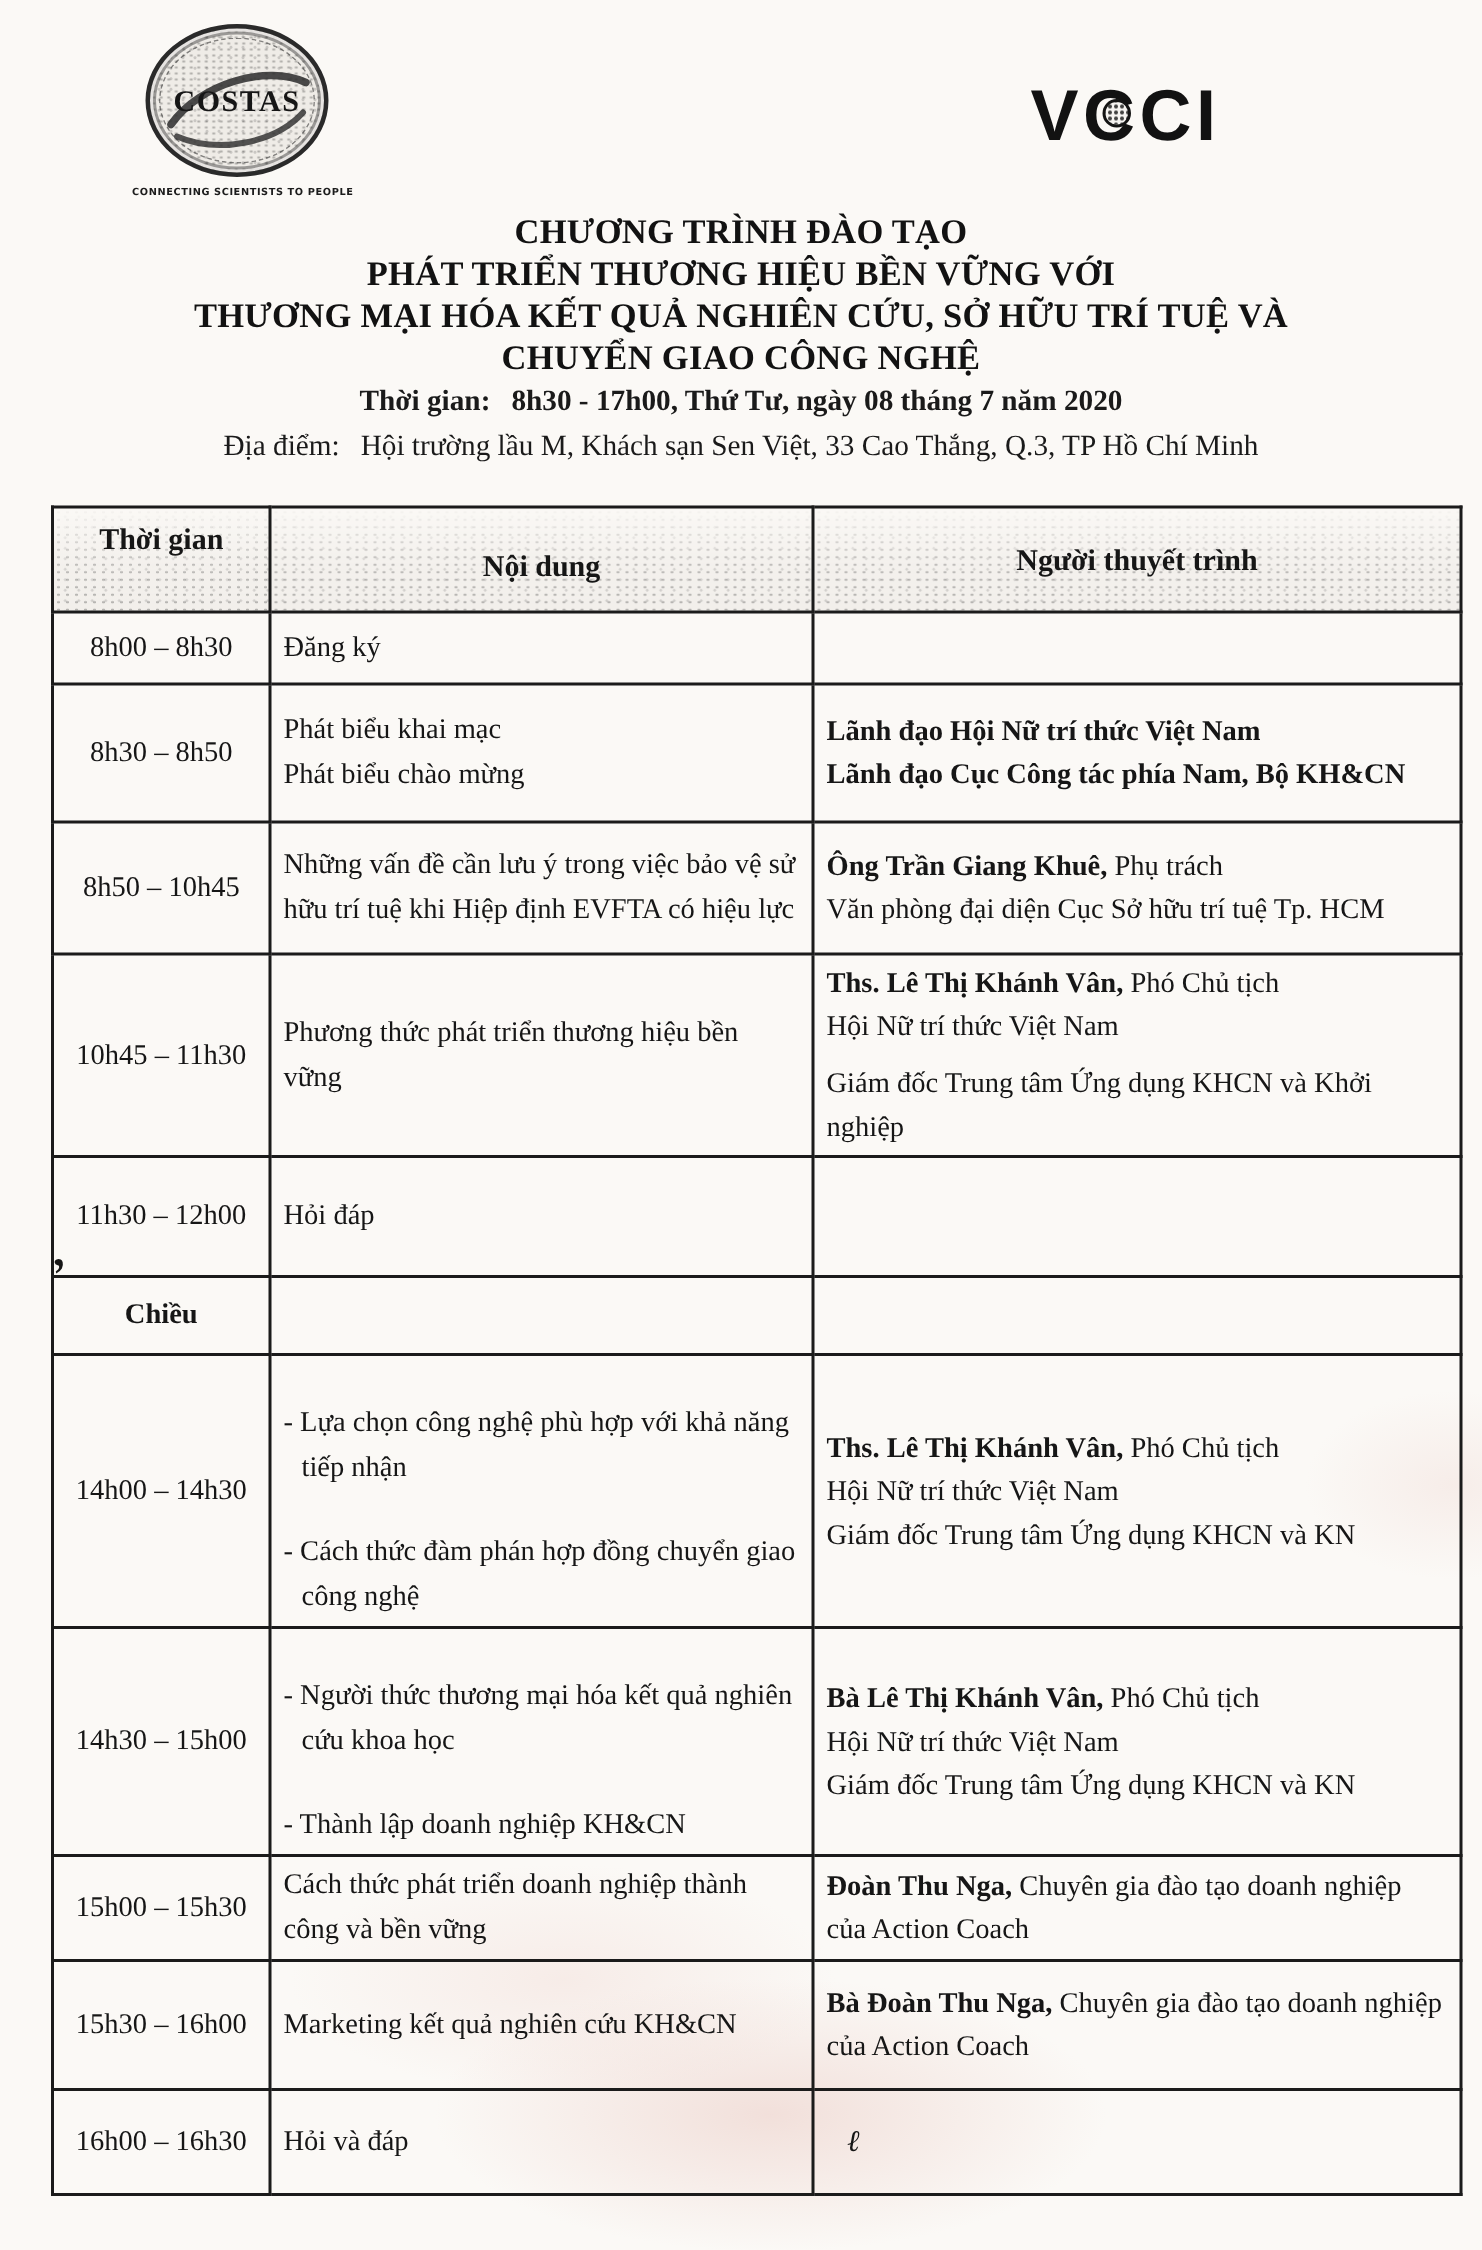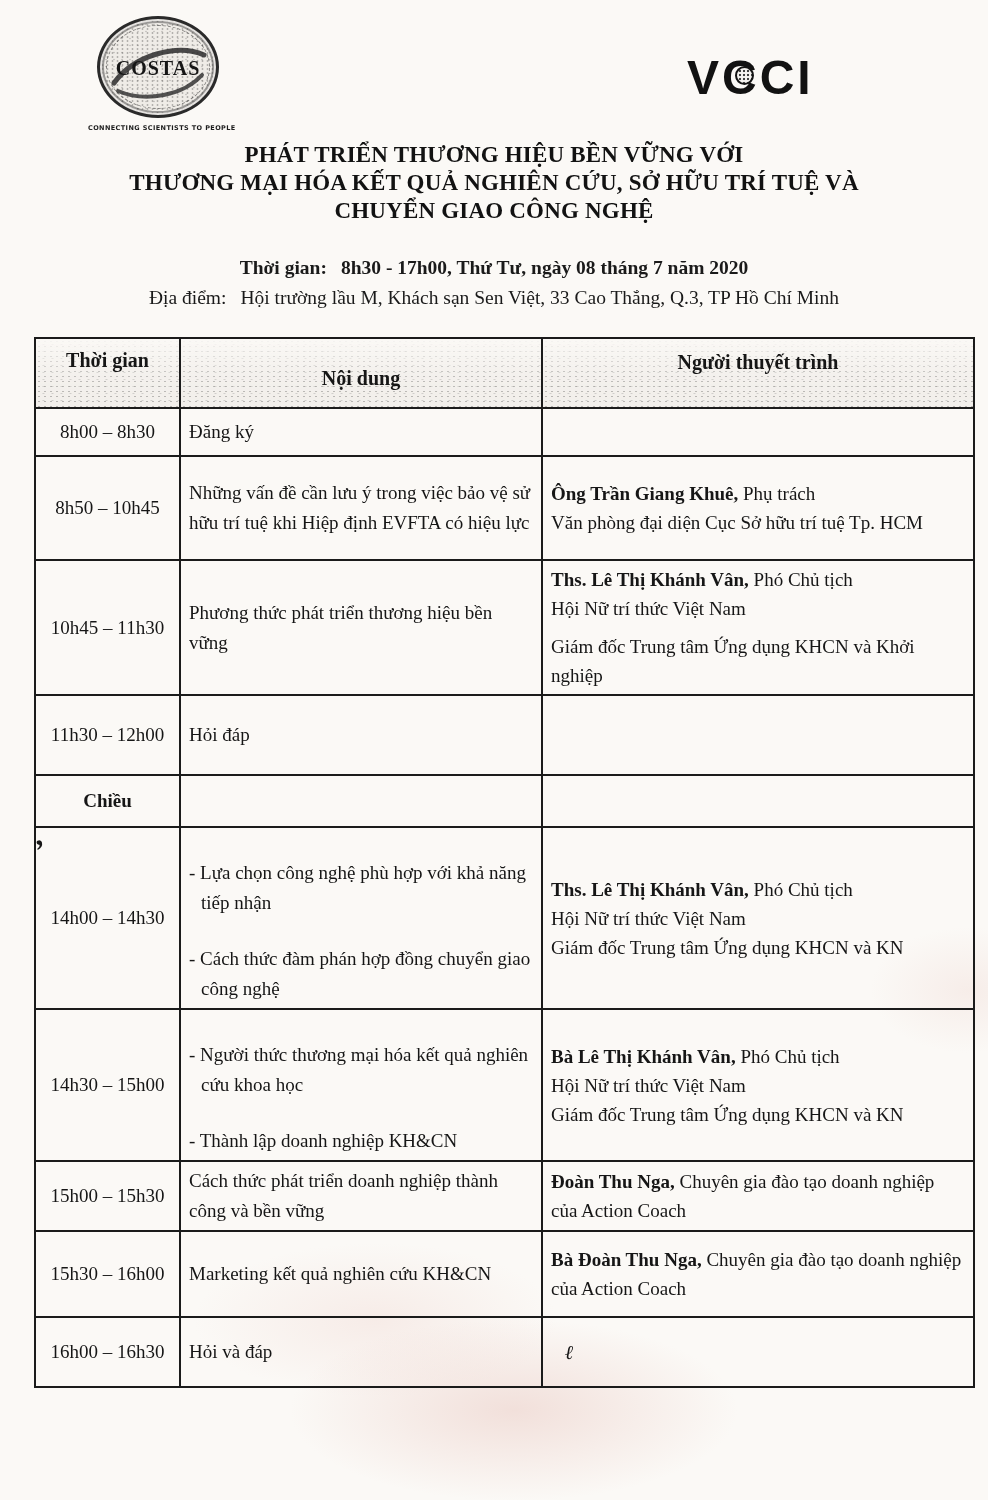--- a/index.html
+++ b/index.html
@@ -70,32 +70,32 @@
   .sched th{
     font-weight:bold;font-size:20px;vertical-align:top;text-align:center;
     background:
       linear-gradient(rgba(251,249,246,0.95) 0%, rgba(251,249,246,0.15) 55%, rgba(251,249,246,0) 100%),
       radial-gradient(rgba(40,40,40,0.30) 0.8px, transparent 1.2px) 0 0/6px 5px,
       radial-gradient(rgba(60,60,60,0.20) 0.8px, transparent 1.2px) 3px 2px/9px 7px,
       #f2efeb;
   }
   .th-time{padding-top:10px;}
   .th-noidung{padding-top:28px;}
-  .th-presenter{padding-top:12px;margin-left:20px;}
+  .th-presenter{padding-top:24px;margin-left:20px;}
   .cell-time{text-align:center;padding:12px 4px;}
   .cell-content{padding:4px 10px 4px 8px;}
   .cell-presenter{padding:4px 10px 4px 8px;}
   .cline{line-height:30px;}
   .cline.bullet{padding-left:12px;text-indent:-12px;margin-top:26px;}
   .pline{line-height:29px;}
   .pline.gap{margin-top:9px;}
   .pline.stray{font-style:italic;font-weight:bold;font-size:20px;padding-left:14px;}
   .section-label{font-weight:bold;}
   
-  tr.r0{height:48px;} tr.r1{height:92px;} tr.r2{height:104px;margin-top:32px;} tr.r3{height:114px;}
+  tr.r0{height:48px;} tr.r1{height:92px;} tr.r2{height:88px;margin-top:32px;} tr.r3{height:114px;}
   tr.r4{height:80px;} tr.r5{height:52px;border-radius:14px;} tr.r6{height:140px;} tr.r7{height:130px;}
   tr.r8{height:60px;} tr.r9{height:86px;} tr.r10{height:70px;}
   
   .tick{
     position:absolute;left:36px;top:833px;font-size:30px;font-weight:bold;color:#161616;
     transform:rotate(-14deg);
   }
 </style>
 </head>
 <body>
@@ -112,20 +112,21 @@
     </div>
     <div class="seal-tagline">CONNECTING SCIENTISTS TO PEOPLE</div>
   </div>
 
   <div class="vcci">
     <span class="vcci-text">VCCI</span>
     <span class="vcci-globe"></span>
   </div>
 
   <div class="title">
+    <div class="title-line">CHƯƠNG TRÌNH ĐÀO TẠO</div>
     <div class="title-line">PHÁT TRIỂN THƯƠNG HIỆU BỀN VỮNG VỚI</div>
     <div class="title-line">THƯƠNG MẠI HÓA KẾT QUẢ NGHIÊN CỨU, SỞ HỮU TRÍ TUỆ VÀ</div>
     <div class="title-line">CHUYỂN GIAO CÔNG NGHỆ</div>
   </div>
 
   <div class="meta">
     <div class="meta-line">
       <span class="bold meta-label">Thời gian:</span><span class="bold">8h30 -  17h00, Thứ Tư, ngày 08 tháng 7 năm 2020</span>
     </div>
     <div class="meta-line">
@@ -147,20 +148,31 @@
       </tr>
     </thead>
     <tbody>
         <tr class="r0">
           <td class="cell-time"><span>8h00 – 8h30</span></td>
           <td class="cell-content">
             <div class="cline">Đăng ký</div>
           </td>
           <td class="cell-presenter"></td>
         </tr>
+        <tr class="r1">
+          <td class="cell-time"><span>8h30 – 8h50</span></td>
+          <td class="cell-content">
+            <div class="cline">Phát biểu khai mạc</div>
+            <div class="cline">Phát biểu chào mừng</div>
+          </td>
+          <td class="cell-presenter">
+            <div class="pline"><b>Lãnh đạo Hội Nữ trí thức Việt Nam</b></div>
+            <div class="pline"><b>Lãnh đạo Cục Công tác phía Nam, Bộ KH&amp;CN</b></div>
+          </td>
+        </tr>
         <tr class="r2">
           <td class="cell-time"><span>8h50 – 10h45</span></td>
           <td class="cell-content">
             <div class="cline">Những vấn đề cần lưu ý trong việc bảo vệ sử hữu trí tuệ khi Hiệp định EVFTA có hiệu lực</div>
           </td>
           <td class="cell-presenter">
             <div class="pline"><b>Ông Trần Giang Khuê,</b><span> Phụ trách</span></div>
             <div class="pline"><span>Văn phòng đại diện Cục Sở hữu trí tuệ Tp. HCM</span></div>
           </td>
         </tr>

